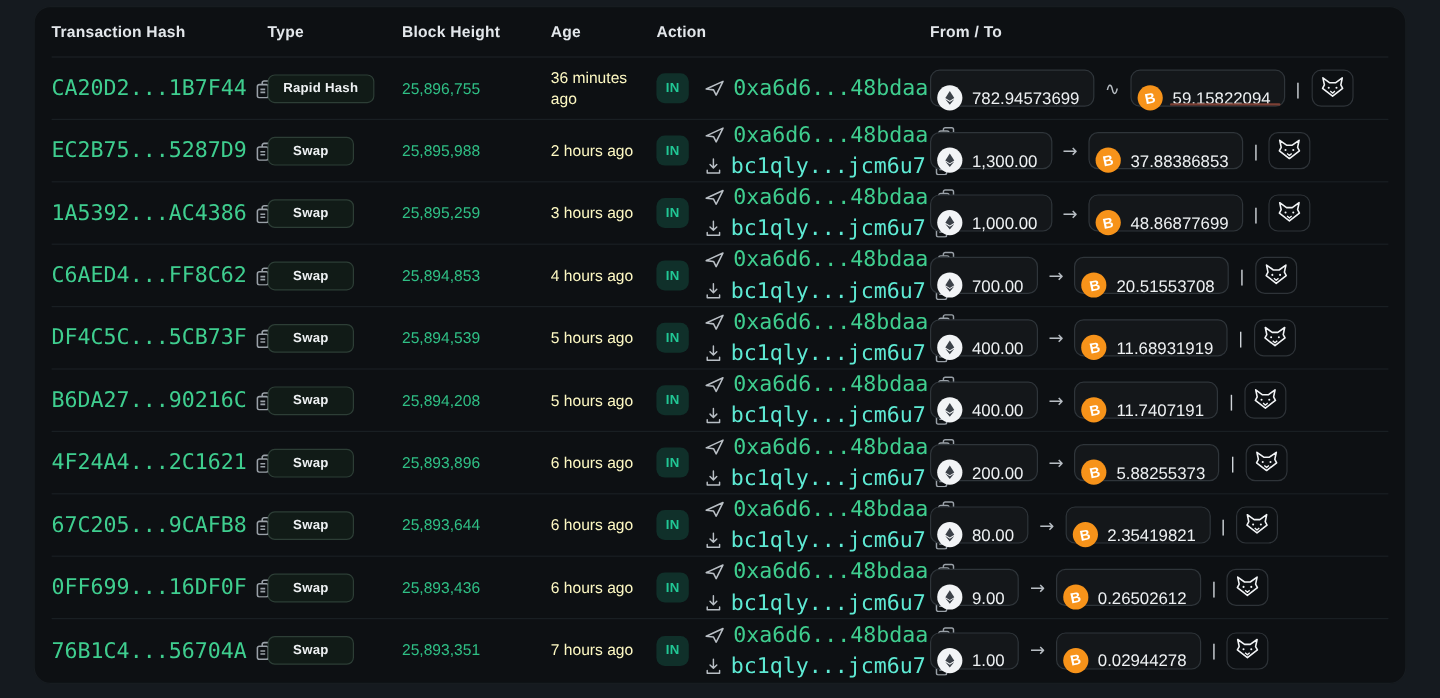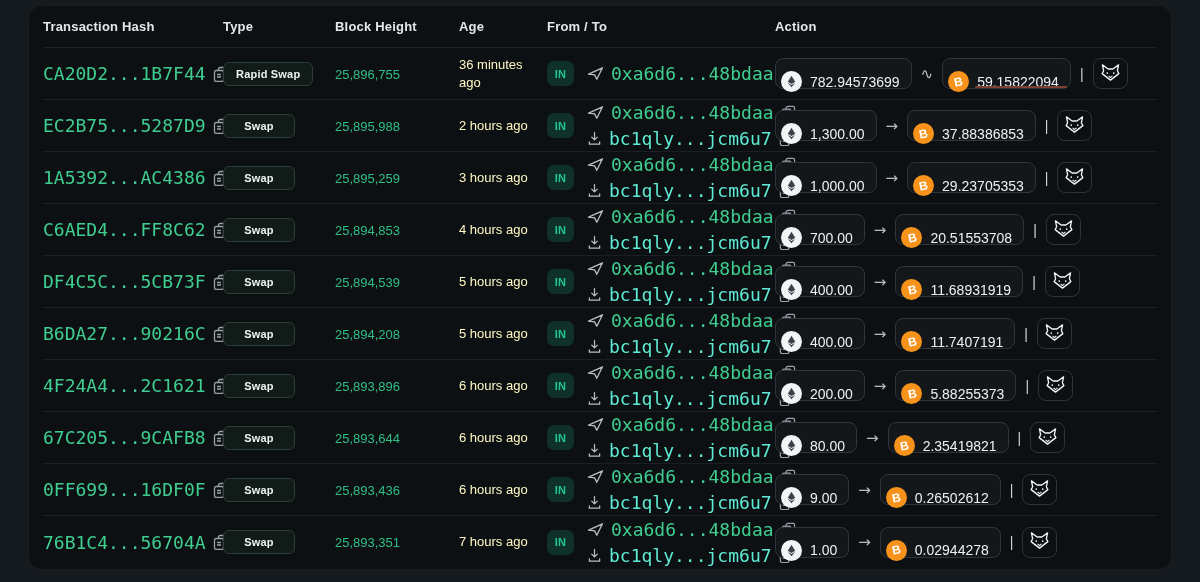--- a/index.html
+++ b/index.html
@@ -101,37 +101,37 @@
 </style>
 </head>
 <body>
 
 <div class="card">
   <div class="grid-row header-row">
     <div class="header-cell">Transaction Hash</div>
     <div class="header-cell">Type</div>
     <div class="header-cell">Block Height</div>
     <div class="header-cell">Age</div>
+    <div class="header-cell">Action</div>
     <div class="header-cell">From / To</div>
-    <div class="header-cell">Action</div>
   </div>
   <div>
   <div class="grid-row row streaming">
     <div class="hash-cell">
       <a class="hash mono">CA20D2...1B7F44</a>
       <span class="copy-icon">
         <svg width="16" height="16" viewBox="0 0 16 16" fill="none" stroke="currentColor" stroke-width="1.3">
           <rect x="5.5" y="1.5" width="9" height="11" rx="1.6"></rect>
           <rect x="1.5" y="4.5" width="9" height="11" rx="1.6" fill="#0d1013"></rect>
           <path d="M4 8.5h4M4 11h4"></path>
         </svg>
       </span>
     </div>
     <div>
-      <span class="type-pill">Rapid Swap</span>
+      <span class="type-pill">Rapid Hash</span>
     </div>
     <div>
       <a class="block-link">25,896,755</a>
     </div>
     <div class="age-cell">
       <span>36 minutes ago</span>
     </div>
     <div class="fromto-cell">
       <span class="in-badge">IN</span>
       <div class="addr-lines">
@@ -333,21 +333,21 @@
             <polygon points="8,15 12.6,9.4 8,12.2 3.4,9.4" fill="#3b4148"></polygon>
           </svg>
         </span>
         <span>1,000.00</span>
       </span>
       <span class="connector">→</span>
       <span class="amount-box buy">
         <span class="coin btc">
               <span class="b">B</span>
             </span>
-        <span>29.23705353</span>
+        <span>48.86877699</span>
       </span>
       <span class="pipe">|</span>
       <button class="fox-btn">
         <span>
           <svg width="21" height="19" viewBox="0 0 22 20" fill="none" stroke="currentColor" stroke-width="1.4" stroke-linejoin="round">
             <path d="M2.5 2 L8.5 6.3 H13.5 L19.5 2 L18.2 8.2 L19.8 11.2 L11 18 L2.2 11.2 L3.8 8.2 Z"></path>
             <circle cx="7.6" cy="10.6" r="0.9" fill="currentColor" stroke="none"></circle>
             <circle cx="14.4" cy="10.6" r="0.9" fill="currentColor" stroke="none"></circle>
             <path d="M9 13.6 L11 15.4 L13 13.6" stroke-width="1.2"></path>
           </svg>

